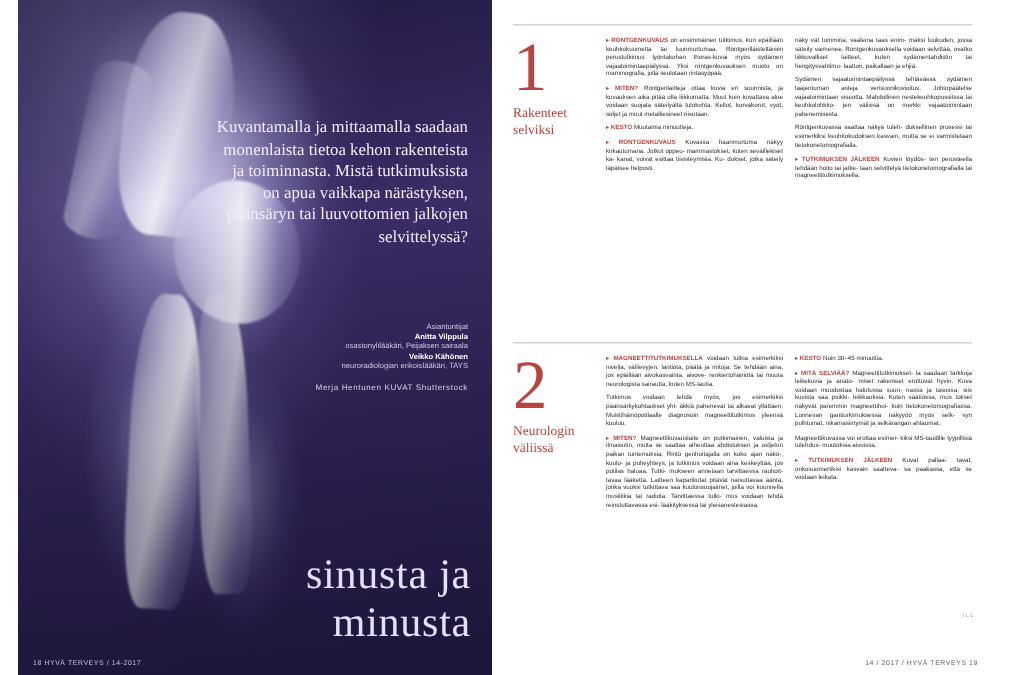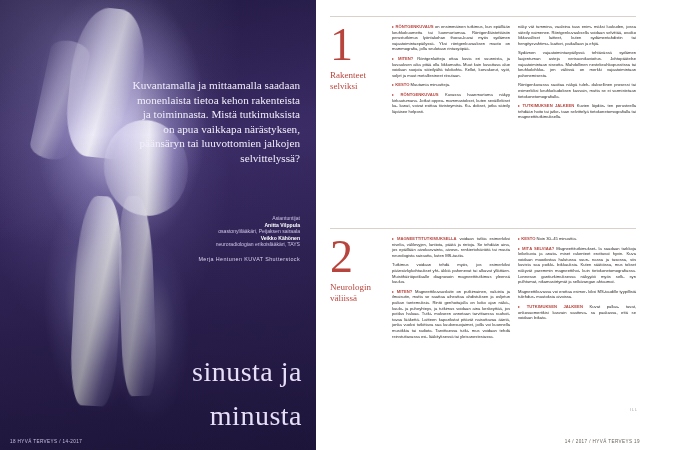--- a/index.html
+++ b/index.html
@@ -10,20 +10,21 @@
     overflow:hidden;
   }
   .spread{position:relative;width:674px;height:450px;display:flex;}
 
   
   .page-left{
     position:relative;
     width:316px;height:450px;
     background:linear-gradient(150deg,#2b1f4e 0%,#3a2a63 18%,#5b4a86 38%,#7b6aa3 55%,#4a3a74 72%,#241a42 100%);
     overflow:hidden;
+    margin-left:12px;
   }
   .xray{
     position:absolute;left:0;top:0;width:340px;height:450px;
     background:
       radial-gradient(ellipse 120px 190px at 120px 120px, rgba(226,222,245,.92) 0%, rgba(160,150,205,.45) 42%, rgba(60,45,105,0) 72%),
       radial-gradient(ellipse 70px 150px at 96px 300px, rgba(214,210,240,.75) 0%, rgba(130,120,185,.35) 45%, rgba(50,38,95,0) 75%),
       radial-gradient(ellipse 52px 120px at 150px 330px, rgba(198,194,232,.55) 0%, rgba(110,100,165,.25) 50%, rgba(45,34,88,0) 78%),
       radial-gradient(ellipse 180px 260px at 105px 170px, rgba(120,108,175,.55) 0%, rgba(40,30,80,0) 70%),
       linear-gradient(160deg,#241b46 0%,#3b2c66 40%,#2a1f4f 100%);
   }
@@ -60,21 +61,21 @@
     position:absolute;right:16px;top:256px;width:168px;text-align:right;
     color:#d9d2ee;font-size:5.4px;letter-spacing:.4px;
     font-family:"Liberation Sans", sans-serif;
   }
   .title-main{
     position:absolute;right:14px;bottom:84px;
     color:#ffffff;font-size:40px;line-height:38px;letter-spacing:1px;
     text-align:right;font-family:"Liberation Serif", serif;
   }
   .title-sub1{
-    position:absolute;right:14px;bottom:64px;
+    position:absolute;right:14px;bottom:52px;
     color:#e7def7;font-size:28px;line-height:28px;letter-spacing:.5px;
     text-align:right;font-family:"Liberation Serif", serif;
   }
   .title-sub2{
     position:absolute;right:14px;bottom:20px;
     color:#e7def7;font-size:28px;line-height:28px;letter-spacing:.5px;
     text-align:right;font-family:"Liberation Serif", serif;
   }
   .folio-left{
     position:absolute;left:10px;bottom:6px;color:#c9c0e2;

